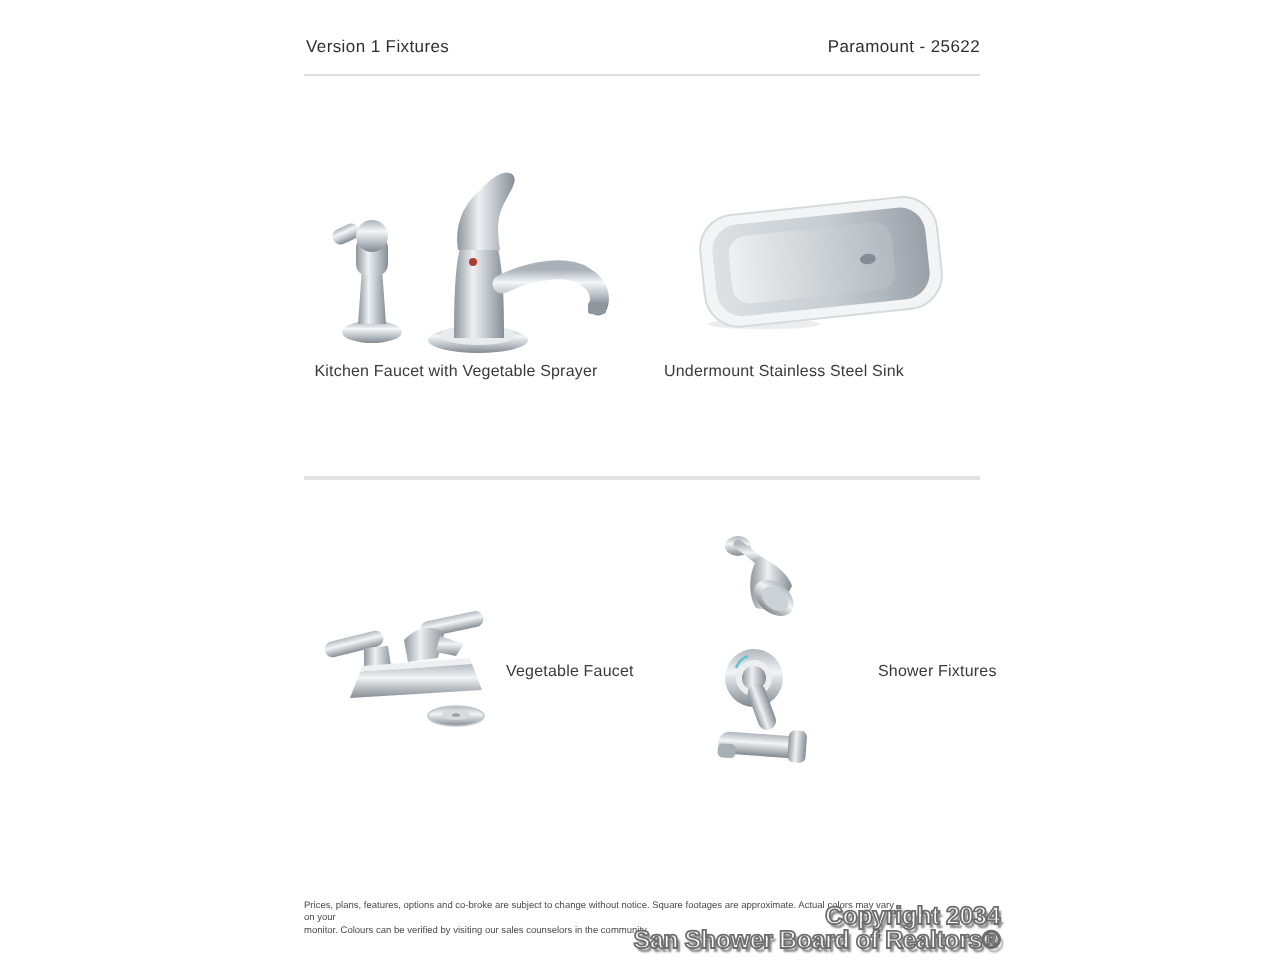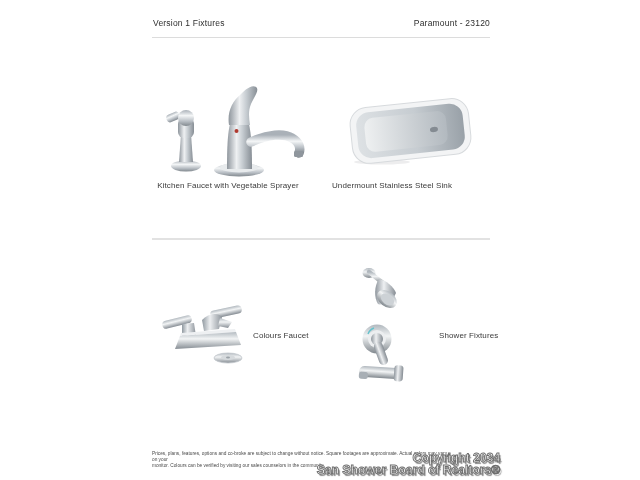--- a/index.html
+++ b/index.html
@@ -35,21 +35,21 @@
                font-weight:bold; font-size:12.5px; letter-spacing:-.2px;
                color:#fbfbfb; -webkit-text-stroke:0.9px #6d6d6d;
                text-shadow:1.5px 2px 1px #8a8a8a; white-space:nowrap; }
 </style>
 </head>
 <body>
 
 <div id="page">
 
   <div class="abs hdr-text" id="header-left">Version 1 Fixtures</div>
-  <div class="abs hdr-text" id="header-right">Paramount - 23120</div>
+  <div class="abs hdr-text" id="header-right">Paramount - 25622</div>
   <div class="abs rule" id="header-rule"></div>
 
   <svg class="abs" id="fig-kitchen-faucet" viewBox="0 0 145 95">
     <defs>
       <linearGradient id="g1" x1="0" y1="0" x2="1" y2="0">
         <stop offset="0" stop-color="#8f969d"></stop>
           <stop offset="0.38" stop-color="#eef0f2"></stop>
         <stop offset="0.62" stop-color="#c6ccd1"></stop>
           <stop offset="1" stop-color="#878e95"></stop>
       </linearGradient>
@@ -162,21 +162,21 @@
       <circle cx="21" cy="77" r="6" fill="url(#hg1)"></circle>
       <rect x="17" y="80" width="9" height="24" rx="4.5" transform="rotate(-20 21.5 82)" fill="url(#hg1)"></rect>
     </g>
     <g transform="rotate(4 24 112)">
       <rect x="3" y="105" width="42" height="11" rx="5.5" fill="url(#hg2)"></rect>
       <rect x="38" y="102" width="9" height="16" rx="3" fill="url(#hg1)"></rect>
       <rect x="3" y="111" width="9" height="7" rx="2.5" fill="#a8afb5"></rect>
     </g>
   </svg>
 
-  <div class="abs caption" id="caption-bathroom-faucet">Colours Faucet</div>
+  <div class="abs caption" id="caption-bathroom-faucet">Vegetable Faucet</div>
   <div class="abs caption" id="caption-shower">Shower Fixtures</div>
 
   <div class="abs" id="footer-disclaimer">
     <div>Prices, plans, features, options and co-broke are subject to change without notice. Square footages are approximate. Actual colors may vary on your</div>
     <div>monitor. Colours can be verified by visiting our sales counselors in the community.</div>
   </div>
 
   <div class="abs" id="watermark">
     <div>Copyright 2034</div>
     <div>San Shower Board of Realtors®</div>

